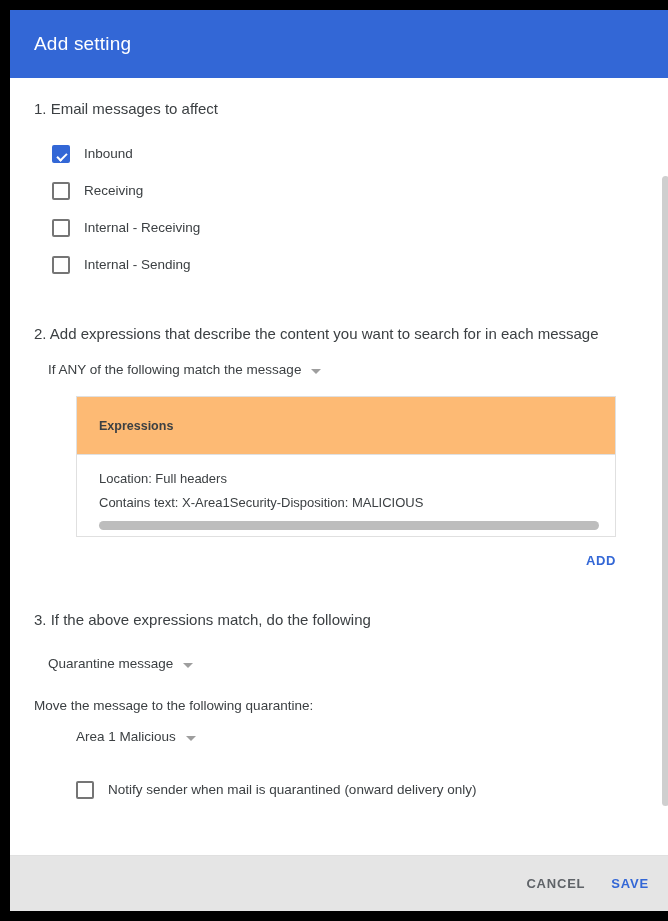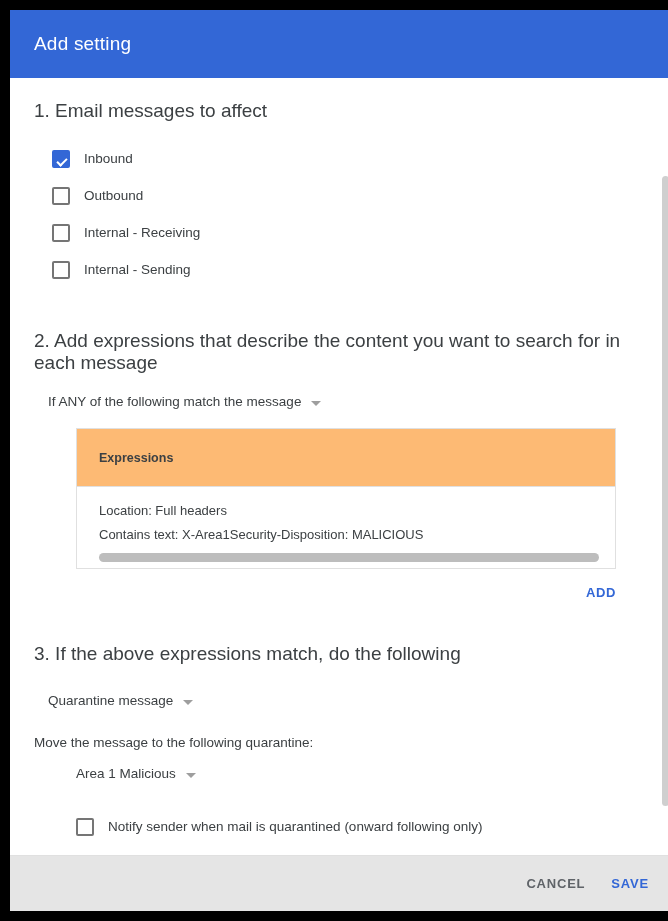--- a/index.html
+++ b/index.html
@@ -57,21 +57,21 @@
   .scrollbar-thumb {
     position: absolute;
     right: 2px;
     top: 98px;
     width: 7px;
     height: 630px;
     background: #cfcfcf;
     border-radius: 4px;
   }
   .section-label {
-    font-size: 19px;
+    font-size: 15px;
     color: #3c4043;
     margin: 0 0 18px 0;
   }
   .checkbox-row {
     display: flex;
     align-items: center;
     height: 37px;
     padding-left: 18px;
   }
   .cb {
@@ -216,21 +216,21 @@
     <div class="body-inner">
 
       <div class="section-label">1. Email messages to affect</div>
 
       <div class="checkbox-row">
         <span class="cb checked"></span>
         <span class="cb-label">Inbound</span>
       </div>
       <div class="checkbox-row">
         <span class="cb"></span>
-        <span class="cb-label">Outbound</span>
+        <span class="cb-label">Receiving</span>
       </div>
       <div class="checkbox-row">
         <span class="cb"></span>
         <span class="cb-label">Internal - Receiving</span>
       </div>
       <div class="checkbox-row">
         <span class="cb"></span>
         <span class="cb-label">Internal - Sending</span>
       </div>
 
@@ -283,21 +283,21 @@
         <span class="dropdown">
           <span>Area 1 Malicious</span>
           <span class="caret"></span>
         </span>
       </div>
 
       <div class="spacer-md"></div>
 
       <div class="checkbox-row" style="padding-left:42px;">
         <span class="cb"></span>
-        <span class="cb-label">Notify sender when mail is quarantined (onward following only)</span>
+        <span class="cb-label">Notify sender when mail is quarantined (onward delivery only)</span>
       </div>
 
     </div>
 
     <div class="scrollbar-track">
       <div class="scrollbar-thumb"></div>
     </div>
   </div>
 
   <div class="footer">

